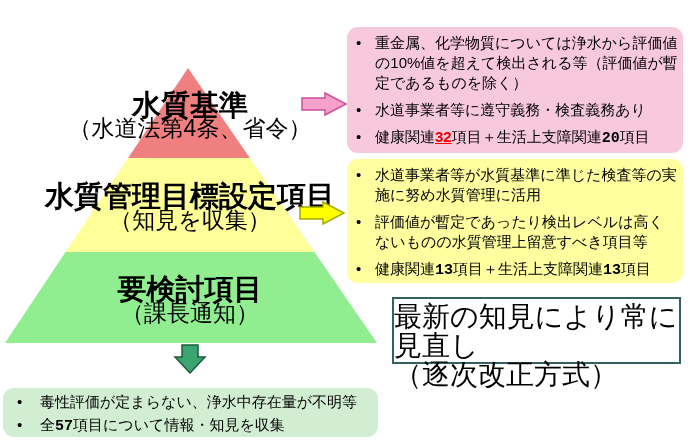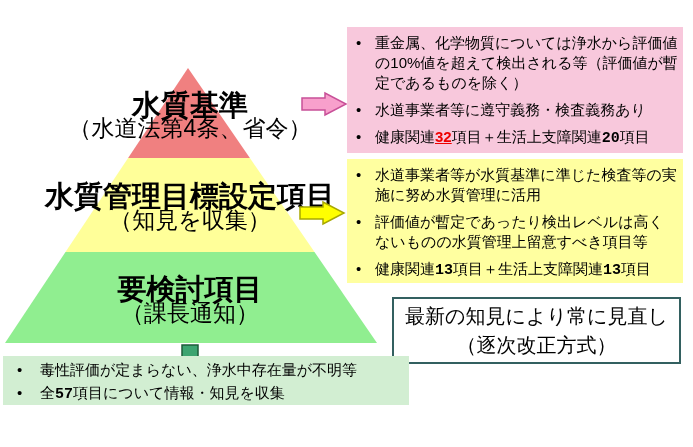--- a/index.html
+++ b/index.html
@@ -7,42 +7,42 @@
     position:relative; width:693px; height:447px; background:#ffffff;
     font-family:"Liberation Sans","DejaVu Sans",sans-serif; overflow:hidden;
     color:#000;
   }
   .abs { position:absolute; }
   
   .tier-label { left:0; width:380px; text-align:center; white-space:nowrap; }
   .tier-title { font-size:29px; font-weight:bold; line-height:23px; }
   .tier-sub   { font-size:23px; line-height:20px; }
   
-  .note-box { box-sizing:border-box; }
+  .note-box { box-sizing:border-box;border-radius:11px; }
   .box-pink   { left:347px; top:27px;  width:336px; height:126px; background:#F8C8DC; }
   .box-yellow { left:347px; top:159px; width:336px; height:124px; background:#FFFFA0; }
-  .box-green  { left:3px;   top:356px; width:406px; height:49px;  background:#D2EED2; }
+  .box-green  { left:3px;   top:388px; width:375px; height:49px;  background:#D2EED2; }
   .bullet-list { margin:0; padding:6px 4px 0 0; list-style:none; }
   .bullet-list li {
     position:relative; padding-left:28px; margin-bottom:7px;
     font-size:15px; line-height:20px;
   }
   .bullet-list li::before {
     content:"•"; position:absolute; left:9px; top:0; font-size:15px;
   }
   .box-green .bullet-list { padding-top:4px; }
   .box-green .bullet-list li { padding-left:37px; margin-bottom:4px; line-height:19px; }
   .box-green .bullet-list li::before { left:14px; }
   .num { font-weight:bold;font-family:Liberation Mono, monospace; }
   .num-red { font-weight:bold; color:#EE0000; text-decoration:underline; }
   
   .review-box {
     left:392px; top:297px; width:289px; height:67px; background:#ffffff;
-    border:2px solid #336060; box-sizing:border-box; text-align:center;
-    font-size:20px; line-height:29px; padding-top:3px;
+    border:2px solid #336060; box-sizing:border-box; 
+    font-size:28px; line-height:29px; padding-top:3px;
   }
 </style>
 </head>
 <body>
 
 <div id="canvas">
 
   <svg class="abs" style="left:0;top:0" width="380" height="350" viewBox="0 0 380 350">
     <polygon points="188,68 249.9,158 128.1,158" fill="#F08080"></polygon>
     <polygon points="128.1,158 249.9,158 314.5,252 65.5,252" fill="#FFFF99"></polygon>

